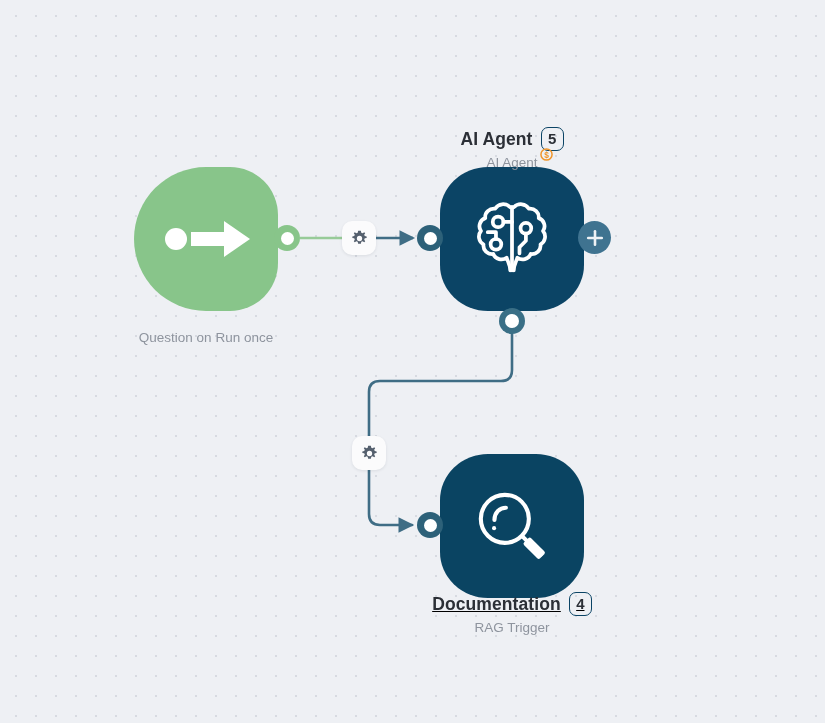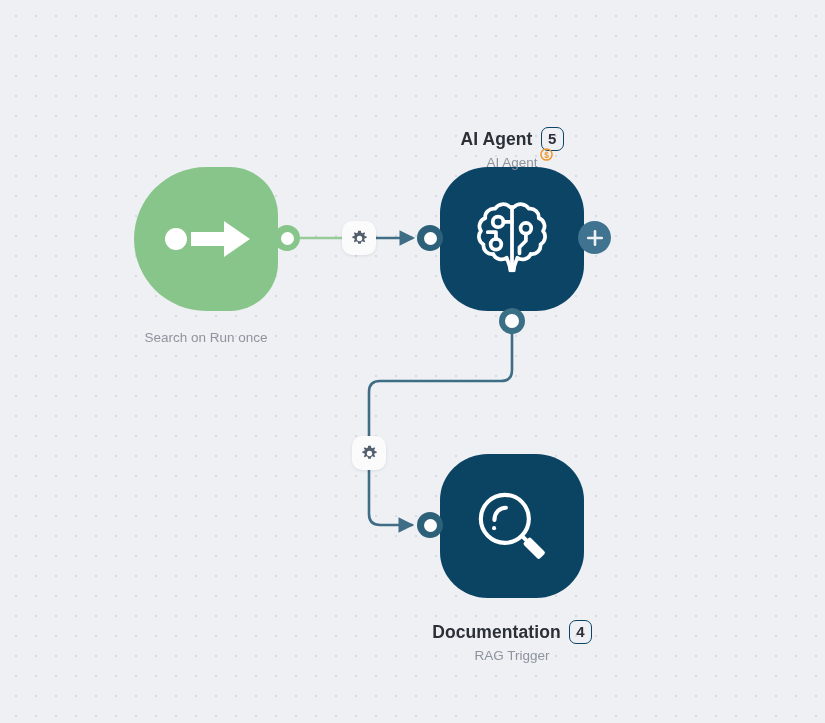--- a/index.html
+++ b/index.html
@@ -199,21 +199,21 @@
         <circle cx="18" cy="25" r="11" fill="#ffffff"></circle>
         <rect x="33" y="18" width="38" height="14" fill="#ffffff"></rect>
         <path d="M66,7 L92,25 L66,43 Z" fill="#ffffff"></path>
       </svg>
     </div>
   </div>
   <div class="port port-out-green">
     <div class="inner"></div>
   </div>
   <div class="node-caption" style="left:206px; top:326px;">
-    <div class="caption-sub">Search on Run once</div>
+    <div class="caption-sub">Question on Run once</div>
   </div>
 
   <div class="node" style="left:440px; top:167px;">
     <div class="node-body dark">
       <svg width="86" height="82" viewBox="0 0 48 46">
         <g fill="none" stroke="#ffffff" stroke-width="2.1" stroke-linecap="round" stroke-linejoin="round">
           <path d="M23,5.2 C20.4,2.6 16.2,3.1 14.6,6.0
                    C11.3,5.6 8.6,8.2 9.0,11.3
                    C6.0,12.3 4.8,16.0 6.6,18.5
                    C4.6,20.8 5.3,24.6 8.0,26.0
@@ -270,21 +270,21 @@
           <path d="M31.6,33.9 L33.9,31.6 L41.2,38.9 L38.9,41.2 Z"></path>
           <path d="M14.2,20.6 C14.2,16.6 17.0,13.8 20.6,13.8"></path>
           <circle cx="14.0" cy="25.2" r="1.15" fill="#ffffff" stroke="none"></circle>
         </g>
       </svg>
     </div>
   </div>
   <div class="port port-in-doc">
     <div class="inner"></div>
   </div>
-  <div class="node-caption" style="left:512px; top:620px;">
+  <div class="node-caption" style="left:512px; top:592px;text-decoration:underline;">
     <div class="caption-title-row">
       <span class="caption-title">Documentation</span>
       <span class="badge">4</span>
     </div>
     <div class="caption-sub">RAG Trigger</div>
   </div>
 
   <div class="gear-chip g1">
     <svg width="17" height="17" viewBox="0 0 20 20">
       <path fill="#55606e" d="M10,0.9 l1.6,0 0.5,2.2 1.6,0.7 1.9,-1.2 1.1,1.1 -1.2,1.9 0.7,1.6

